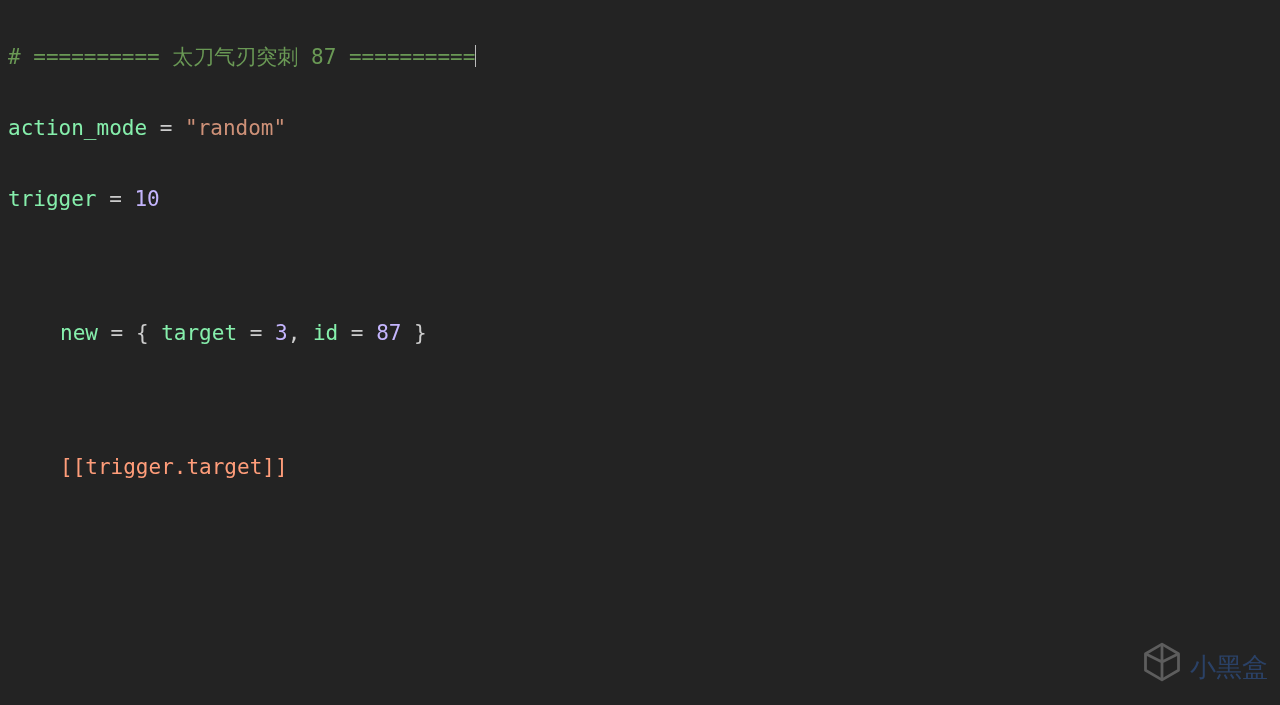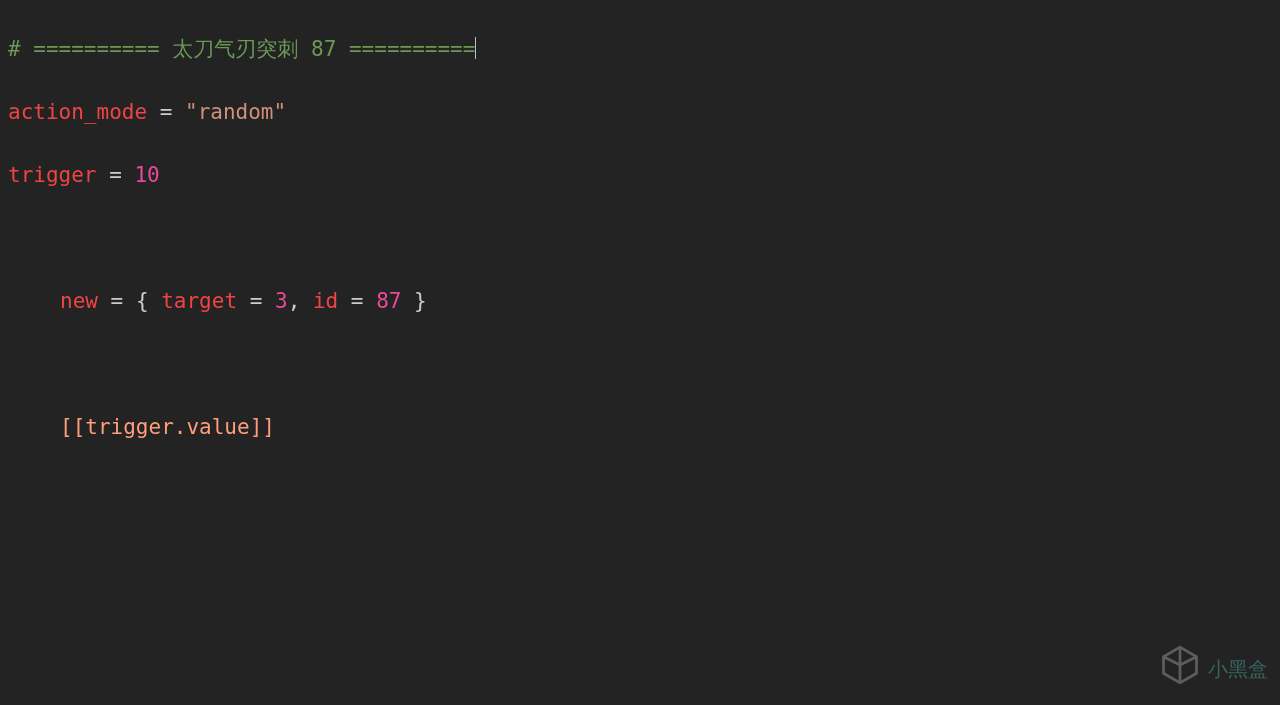--- a/index.html
+++ b/index.html
@@ -12,61 +12,61 @@
     width: 1280px;
     height: 705px;
     overflow: hidden;
     position: relative;
   }
   .code {
     padding: 2px 8px 8px 8px;
     white-space: pre;
   }
   .c-comment  { color: #6a9955; }   
-  .c-key      { color: #ef4444; }   
+  .c-key      { color: #86efac; }   
   .c-section  { color: #ff9d7a; }   
   .c-string   { color: #ce9178; }   
-  .c-number   { color: #ec4899; }   
+  .c-number   { color: #c4b5fd; }   
   .c-punc     { color: #cccccc; }
   .caret {
     display: inline-block;
     width: 1px;
     height: 22px;
     background: #bbbbbb;
     vertical-align: -3px;
   }
   .watermark {
     position: absolute;
     right: 12px;
     bottom: 10px;
     display: flex;
     align-items: center;
     gap: 6px;
     opacity: 0.32;
-    color: #5eead4;
+    color: #3b82f6;
     font-family: "PingFang SC","Microsoft YaHei",sans-serif;
-    font-size: 20px;
+    font-size: 26px;
     pointer-events: none;
   }
   .watermark svg { width: 44px; height: 44px; }
   .line { display: block; }
-  .ind0 { padding-left: 0; }
+  .ind0 { padding-left: 0; margin-top: 8px; }
   .ind1 { padding-left: 52px; }
 </style>
 </head>
 <body>
 
 <div class="code">
 <span class="line ind0"><span class="c-comment"># ==========</span><span class="c-comment"> 太刀气刃突刺 </span><span class="c-comment">87</span><span class="c-comment"> ==========</span><span class="caret"></span></span>
 <span class="line ind0"><span class="c-key">action_mode</span><span class="c-punc"> = </span><span class="c-string">"random"</span></span>
 <span class="line ind0"><span class="c-key">trigger</span><span class="c-punc"> = </span><span class="c-number">10</span></span>
 <span class="line ind0">&nbsp;</span>
 <span class="line ind1"><span class="c-key">new</span><span class="c-punc"> = </span><span class="c-punc">{ </span><span class="c-key">target</span><span class="c-punc"> = </span><span class="c-number">3</span><span class="c-punc">, </span><span class="c-key">id</span><span class="c-punc"> = </span><span class="c-number">87</span><span class="c-punc"> }</span></span>
 <span class="line ind0">&nbsp;</span>
-<span class="line ind1"><span class="c-section">[[</span><span class="c-section">trigger.value</span><span class="c-section">]]</span></span>
+<span class="line ind1"><span class="c-section">[[</span><span class="c-section">trigger.target</span><span class="c-section">]]</span></span>
 <span class="line ind0">&nbsp;</span>
 
 
 
 
 
 
 
 
 

